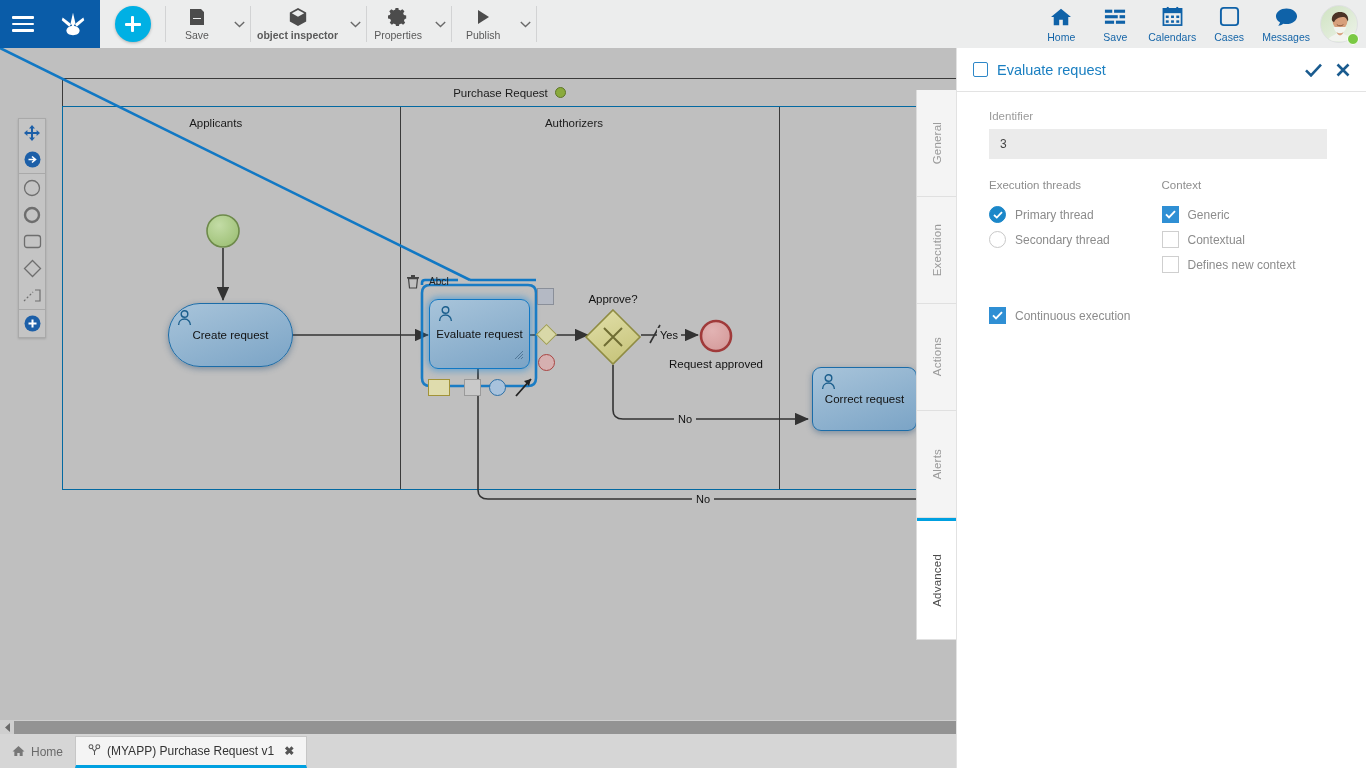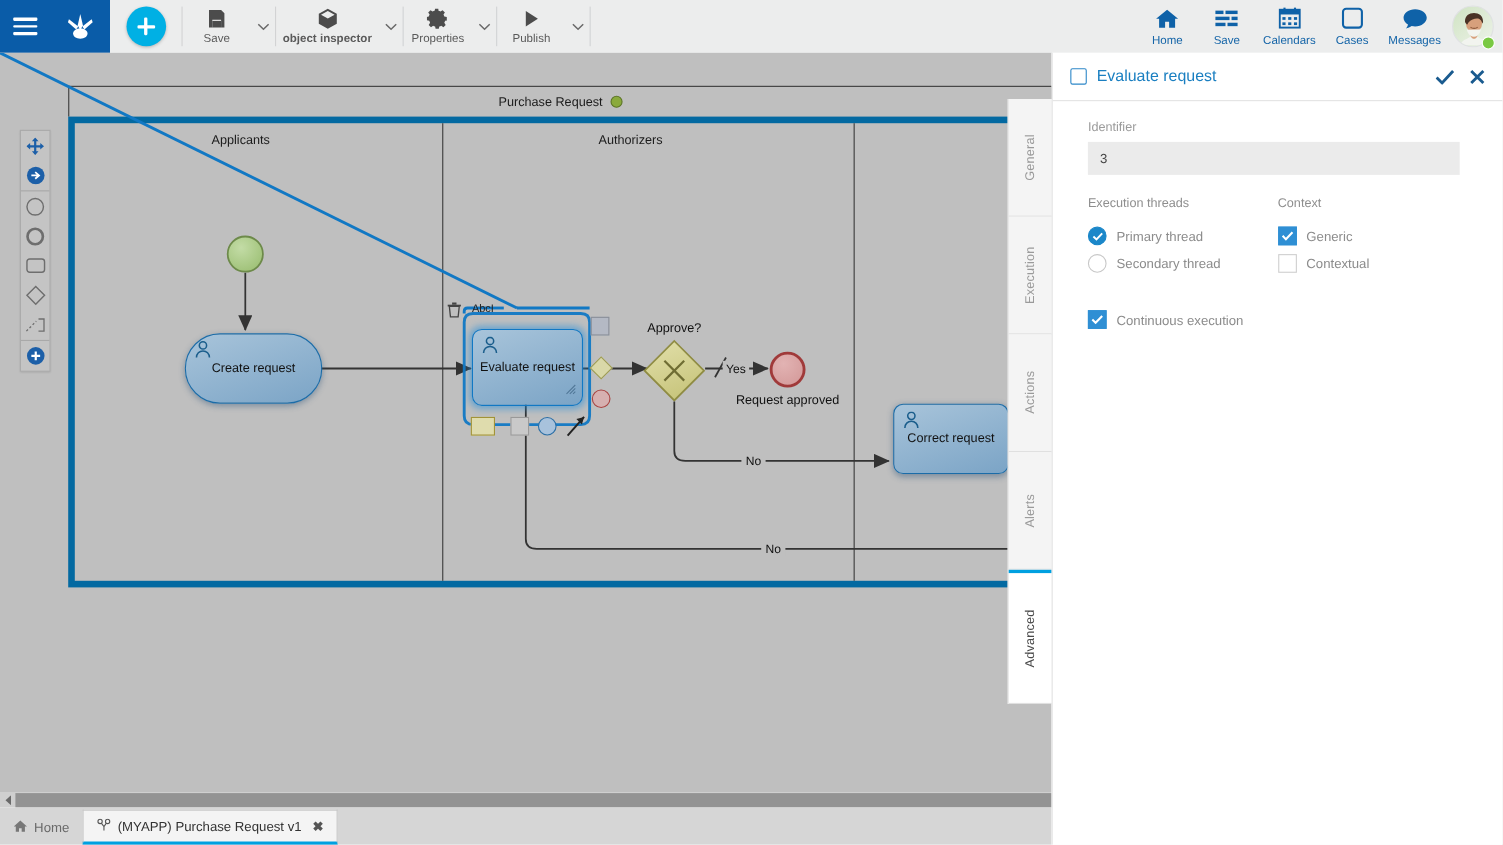--- a/index.html
+++ b/index.html
@@ -88,22 +88,22 @@
   
   .pool { position: absolute; left: 62px; top: 30px; width: 895px; height: 450px; }
   .pool-header {
     position: absolute; left: 0; top: 0; width: 100%; height: 28px;
     border: 1px solid #3a3a3a; border-bottom: none; background: #bfbfbf;
     display: flex; align-items: center; justify-content: center; gap: 7px;
   }
   .pool-title { font-size: 11.5px; color: #1b1b1b; }
   .pool-dot { width: 11px; height: 11px; border-radius: 50%; background: #8aaa3c; border: 1px solid #5d7527; }
   .lanes {
-    position: absolute; left: 0; top: 28px; width: 100%; height: 428px;
-    border: 6px solid #0369a1; display: flex;
+    position: absolute; left: 0; top: 28px; width: 100%; height: 384px;
+    border: 1px solid #0369a1; display: flex;
   }
   .lane { position: relative; height: 100%; }
   .lane + .lane { border-left: 1.6px solid #3a3a3a; margin-left: 32px; }
   .lane-title {
     position: absolute; top: 10px; left: 0; width: 100%; text-align: center;
     font-size: 11.5px; color: #1b1b1b;
   }
 
   
   .dsvg { position: absolute; left: 0; top: 0; width: 956px; height: 672px; pointer-events: none; }
@@ -654,20 +654,24 @@
               <svg width="11" height="9" viewBox="0 0 11 9">
                   <path d="M1 4.4 L4 7.4 L10 1.2" stroke="#fff" stroke-width="1.9" fill="none"></path>
                 </svg>
             </span>
             <span class="lbl">Generic</span>
           </div>
           <div class="opt-row">
             <span class="cbox"></span>
             <span class="lbl">Contextual</span>
           </div>
+          <div class="opt-row">
+            <span class="cbox"></span>
+            <span class="lbl">Defines new context</span>
+          </div>
         </div>
       </div>
 
       <div class="opt-row single-opt">
         <span class="cbox on">
           <svg width="11" height="9" viewBox="0 0 11 9">
               <path d="M1 4.4 L4 7.4 L10 1.2" stroke="#fff" stroke-width="1.9" fill="none"></path>
             </svg>
         </span>
         <span class="lbl">Continuous execution</span>

